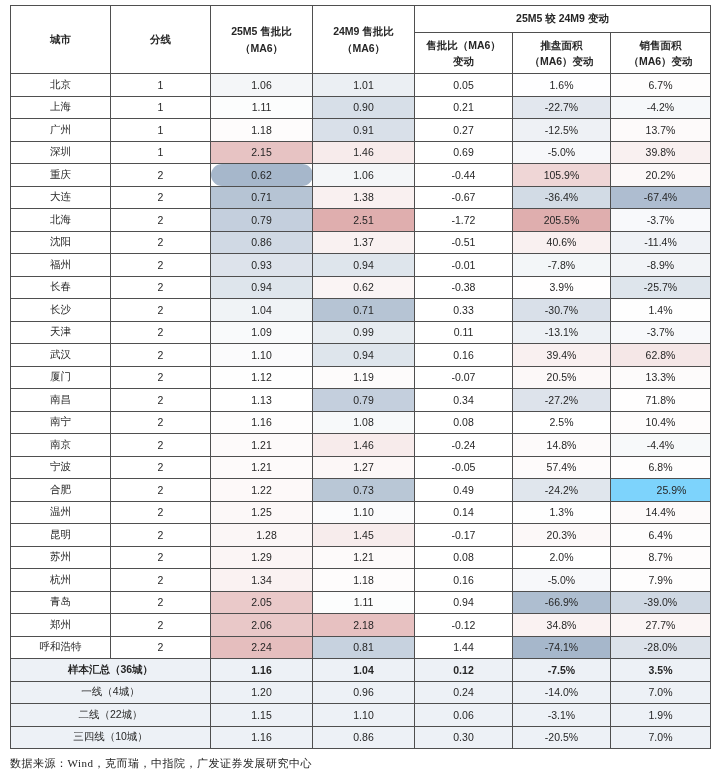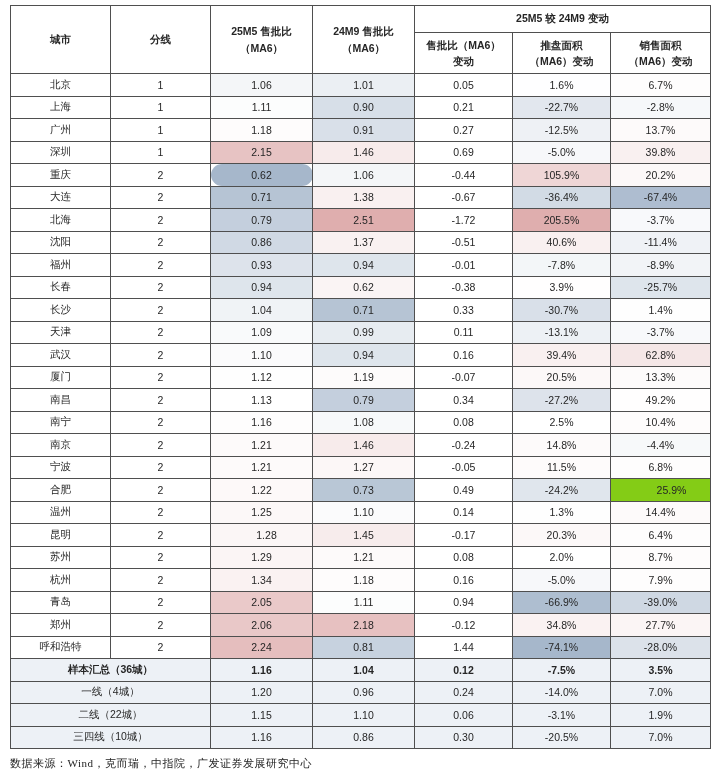--- a/index.html
+++ b/index.html
@@ -74,21 +74,21 @@
           <td style="background: rgb(254, 254, 255);">1.6%</td>
           <td style="background: rgb(254, 253, 253);">6.7%</td>
         </tr>
         <tr>
           <td>上海</td>
           <td>1</td>
           <td style="background: rgb(252, 253, 253);">1.11</td>
           <td style="background: rgb(215, 223, 232);">0.90</td>
           <td>0.21</td>
           <td style="background: rgb(226, 231, 238);">-22.7%</td>
-          <td style="background: rgb(246, 248, 250);">-2.8%</td>
+          <td style="background: rgb(246, 248, 250);">-4.2%</td>
         </tr>
         <tr>
           <td>广州</td>
           <td>1</td>
           <td style="background: rgb(254, 252, 252);">1.18</td>
           <td style="background: rgb(217, 224, 233);">0.91</td>
           <td>0.27</td>
           <td style="background: rgb(238, 241, 245);">-12.5%</td>
           <td style="background: rgb(253, 250, 250);">13.7%</td>
         </tr>
@@ -191,21 +191,21 @@
           <td style="background: rgb(252, 248, 248);">20.5%</td>
           <td style="background: rgb(253, 251, 251);">13.3%</td>
         </tr>
         <tr>
           <td>南昌</td>
           <td>2</td>
           <td style="background: rgb(255, 255, 255);">1.13</td>
           <td style="background: rgb(196, 207, 221);">0.79</td>
           <td>0.34</td>
           <td style="background: rgb(221, 227, 235);">-27.2%</td>
-          <td style="background: rgb(255, 254, 254);">49.2%</td>
+          <td style="background: rgb(255, 254, 254);">71.8%</td>
         </tr>
         <tr>
           <td>南宁</td>
           <td>2</td>
           <td style="background: rgb(254, 253, 253);">1.16</td>
           <td style="background: rgb(247, 249, 250);">1.08</td>
           <td>0.08</td>
           <td style="background: rgb(255, 255, 255);">2.5%</td>
           <td style="background: rgb(254, 252, 252);">10.4%</td>
         </tr>
@@ -217,31 +217,31 @@
           <td>-0.24</td>
           <td style="background: rgb(253, 250, 250);">14.8%</td>
           <td style="background: rgb(247, 249, 250);">-4.4%</td>
         </tr>
         <tr>
           <td>宁波</td>
           <td>2</td>
           <td style="background: rgb(253, 250, 250);">1.21</td>
           <td style="background: rgb(252, 247, 247);">1.27</td>
           <td>-0.05</td>
-          <td style="background: rgb(254, 251, 251);">11.5%</td>
+          <td style="background: rgb(254, 251, 251);">57.4%</td>
           <td style="background: rgb(254, 253, 253);">6.8%</td>
         </tr>
         <tr>
           <td>合肥</td>
           <td>2</td>
           <td style="background: rgb(253, 249, 249);">1.22</td>
           <td style="background: rgb(185, 199, 214);">0.73</td>
           <td>0.49</td>
           <td style="background: rgb(224, 230, 237);">-24.2%</td>
-          <td style="background: #84cc16; padding-left: 22px;">25.9%</td>
+          <td style="background: #7dd3fc; padding-left: 22px;">25.9%</td>
         </tr>
         <tr>
           <td>温州</td>
           <td>2</td>
           <td style="background: rgb(252, 248, 248);">1.25</td>
           <td style="background: rgb(251, 251, 252);">1.10</td>
           <td>0.14</td>
           <td style="background: rgb(254, 254, 254);">1.3%</td>
           <td style="background: rgb(253, 250, 250);">14.4%</td>
         </tr>

